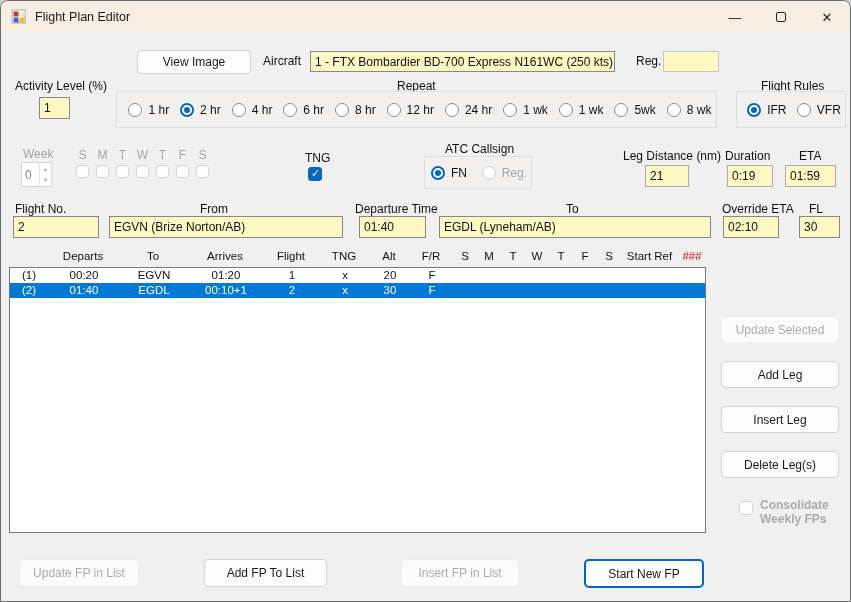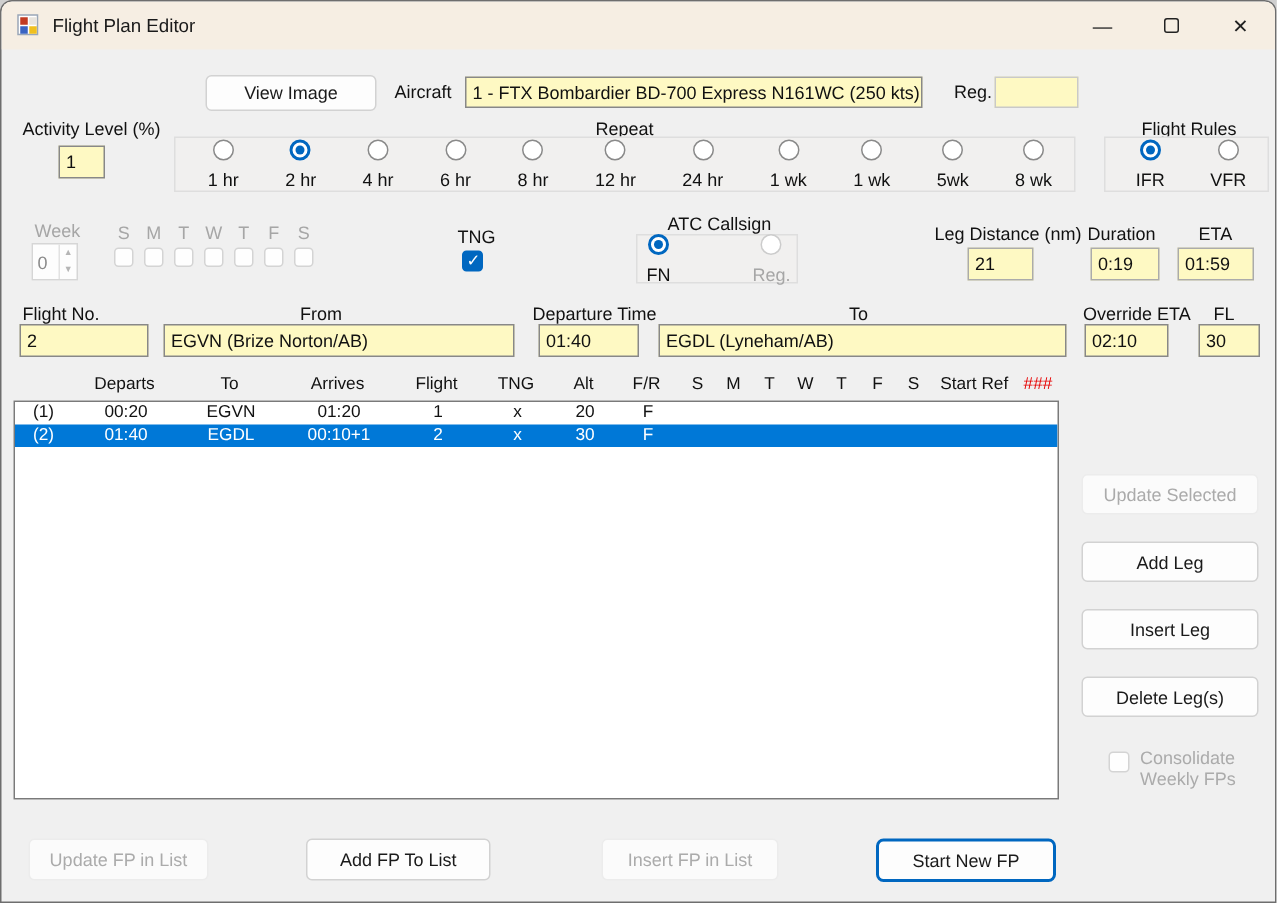--- a/index.html
+++ b/index.html
@@ -31,21 +31,21 @@
         display:flex; align-items:center; font-size:12px; white-space:nowrap; overflow:hidden; }
   .tb.lightb { border-color:#c9c9c9; }
   .tb.grayb { border-color:#ababab; }
   .gpanel { position:absolute; border:1px solid #dedede; background:#f1f0ef; }
   .radio { width:14px; height:14px; border-radius:50%; border:1px solid #8a8a8a; background:#fff;
            display:inline-block; position:relative; flex:none; }
   .radio.checked { border:2px solid #0067c0; }
   .radio.checked::after { content:""; position:absolute; left:2px; top:2px; right:2px; bottom:2px;
                           background:#0067c0; border-radius:50%; }
   .radio.dis { border-color:#cccccc; }
-  .ritem { display:flex; align-items:center; gap:6px; cursor:default;flex-direction:column; }
+  .ritem { display:flex; align-items:center; gap:6px; cursor:default; }
   .cb { width:14px; height:14px; border:1px solid #8a8a8a; border-radius:3px; background:#fff; flex:none; position:relative; }
   .cb.checked { background:#0067c0; border-color:#0067c0; }
   .cb.checked::after { content:"\2713"; position:absolute; left:2px; top:-1px; color:#fff; font-size:11px; }
   .cb.dis { border-color:#d4d4d4; background:#fefefe; }
   
   .repeat-row { position:absolute; left:122px; top:92px; width:594px; height:33px;
                 display:flex; align-items:center; justify-content:space-around; }
   .fr-row { position:absolute; left:741px; top:92px; width:104px; height:33px;
             display:flex; align-items:center; justify-content:space-around; }
   
@@ -298,21 +298,21 @@
       <div></div>
     </div>
   </div>
 
   <div class="btn disabled" style="left:720px; top:315px; width:118px; height:27px;">Update Selected</div>
   <div class="btn" style="left:720px; top:360px; width:118px; height:27px;">Add Leg</div>
   <div class="btn" style="left:720px; top:405px; width:118px; height:27px;">Insert Leg</div>
   <div class="btn" style="left:720px; top:450px; width:118px; height:27px;">Delete Leg(s)</div>
   <div class="consolidate">
     <span class="cb dis" style="margin-top:3px;"></span>
-    <span class="txt" style="width:80px;">Consolidate Weekly FPs</span>
+    <span class="txt" style="width:80px;font-weight:bold;">Consolidate Weekly FPs</span>
   </div>
 
   <div class="btn disabled" style="left:18px; top:558px; width:120px; height:28px;">Update FP in List</div>
   <div class="btn" style="left:203px; top:558px; width:123px; height:28px;">Add FP To List</div>
   <div class="btn disabled" style="left:400px; top:558px; width:118px; height:28px;">Insert FP in List</div>
   <div class="btn accent" style="left:583px; top:558px; width:120px; height:29px;">Start New FP</div>
 
 </div>
 
 </body></html>

